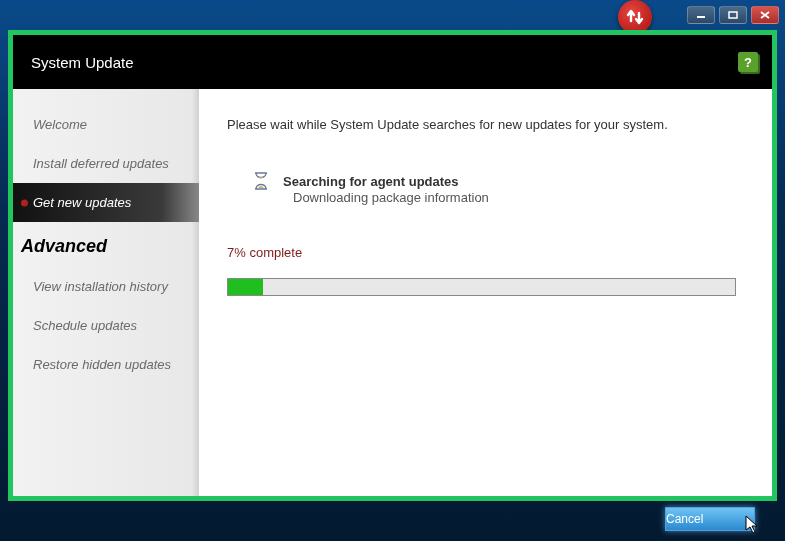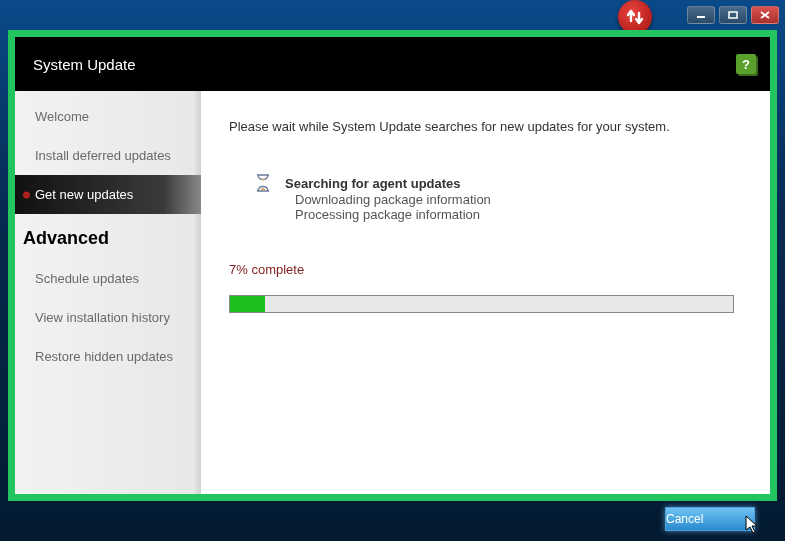--- a/index.html
+++ b/index.html
@@ -19,36 +19,36 @@
   }
   .winbtn {
     width: 28px; height: 18px; border-radius: 3px; border: 1px solid rgba(255,255,255,.25);
     display:flex; align-items:center; justify-content:center; font-size:11px; color:#fff;
     background: linear-gradient(#4a6a8a,#2a4a6a);
   }
   .winbtn.close { background: linear-gradient(#d9534f,#a8302c); }
 
   .window {
     position: absolute; top: 30px; left: 8px; right: 8px; bottom: 40px;
-    background: #000; border: 7px solid #22c55e; display:flex; flex-direction:column;
+    background: #000; border: 5px solid #22c55e; display:flex; flex-direction:column;
   }
   .titlebar {
     height: 54px; background: #000; color: #fff; display:flex; align-items:center;
     justify-content: space-between; padding: 0 14px 0 18px; font-size: 15px;
   }
   .help-badge {
     width: 20px; height: 20px; background:#5aa02c; border-radius:2px;
     display:flex; align-items:center; justify-content:center; color:#fff; font-weight:bold; font-size:13px;
     box-shadow: 2px 2px 0 #3a6a1c;
   }
 
   .body-area { flex:1; display:flex; background:#fff; }
   .sidebar {
     width: 186px; background: linear-gradient(90deg, #f2f2f2 0%, #e8e8e8 96%, #d0d0d0 100%);
-    padding-top: 6px; font-size: 13px; color:#6a6a6a;
+    padding-top: 16px; font-size: 13px; color:#6a6a6a;font-style:italic;
   }
   .side-item { padding: 12px 14px 12px 20px; cursor: default; }
   .side-item.active {
     background: linear-gradient(90deg, #111 0%, #3a3a3a 80%, #888 100%);
     color:#fff; position:relative;
   }
   .side-item.active::before {
     content:""; position:absolute; left:8px; top:50%; transform:translateY(-50%);
     width:7px; height:7px; background:#b0201c; border-radius:50%;
   }
@@ -120,24 +120,24 @@
         <span>Welcome</span>
       </div>
       <div class="side-item">
         <span>Install deferred updates</span>
       </div>
       <div class="side-item active">
         <span>Get new updates</span>
       </div>
       <div class="side-section">Advanced</div>
       <div class="side-item">
-        <span>Schedule updates</span>
+        <span>View installation history</span>
       </div>
       <div class="side-item">
-        <span>View installation history</span>
+        <span>Schedule updates</span>
       </div>
       <div class="side-item">
         <span>Restore hidden updates</span>
       </div>
     </div>
 
     <div class="main">
       <div>Please wait while System Update searches for new updates for your system.</div>
 
       <div class="status-row">
@@ -145,21 +145,20 @@
           <svg width="16" height="18" viewBox="0 0 16 18">
             <path d="M2 1 H14 M2 17 H14 M3 1 C3 7 13 7 13 1 M3 17 C3 11 13 11 13 17" stroke="#6a7a9a" stroke-width="1.4" fill="none"></path>
             <path d="M6 5 Q8 8 10 5 Z" fill="#d4b060"></path>
             <path d="M5 16 Q8 12 11 16 Z" fill="#d4b060"></path>
           </svg>
         </span>
         <strong>Searching for agent updates</strong>
       </div>
 
       <div class="sub-row">Downloading package information</div>
-      <div class="sub-row">Processing package information</div>
 
       <div class="progress-label">7% complete</div>
       <div class="progress-bar">
         <div class="progress-fill" style="width:7%"></div>
       </div>
     </div>
   </div>
 </div>
 
 <div class="footer">

